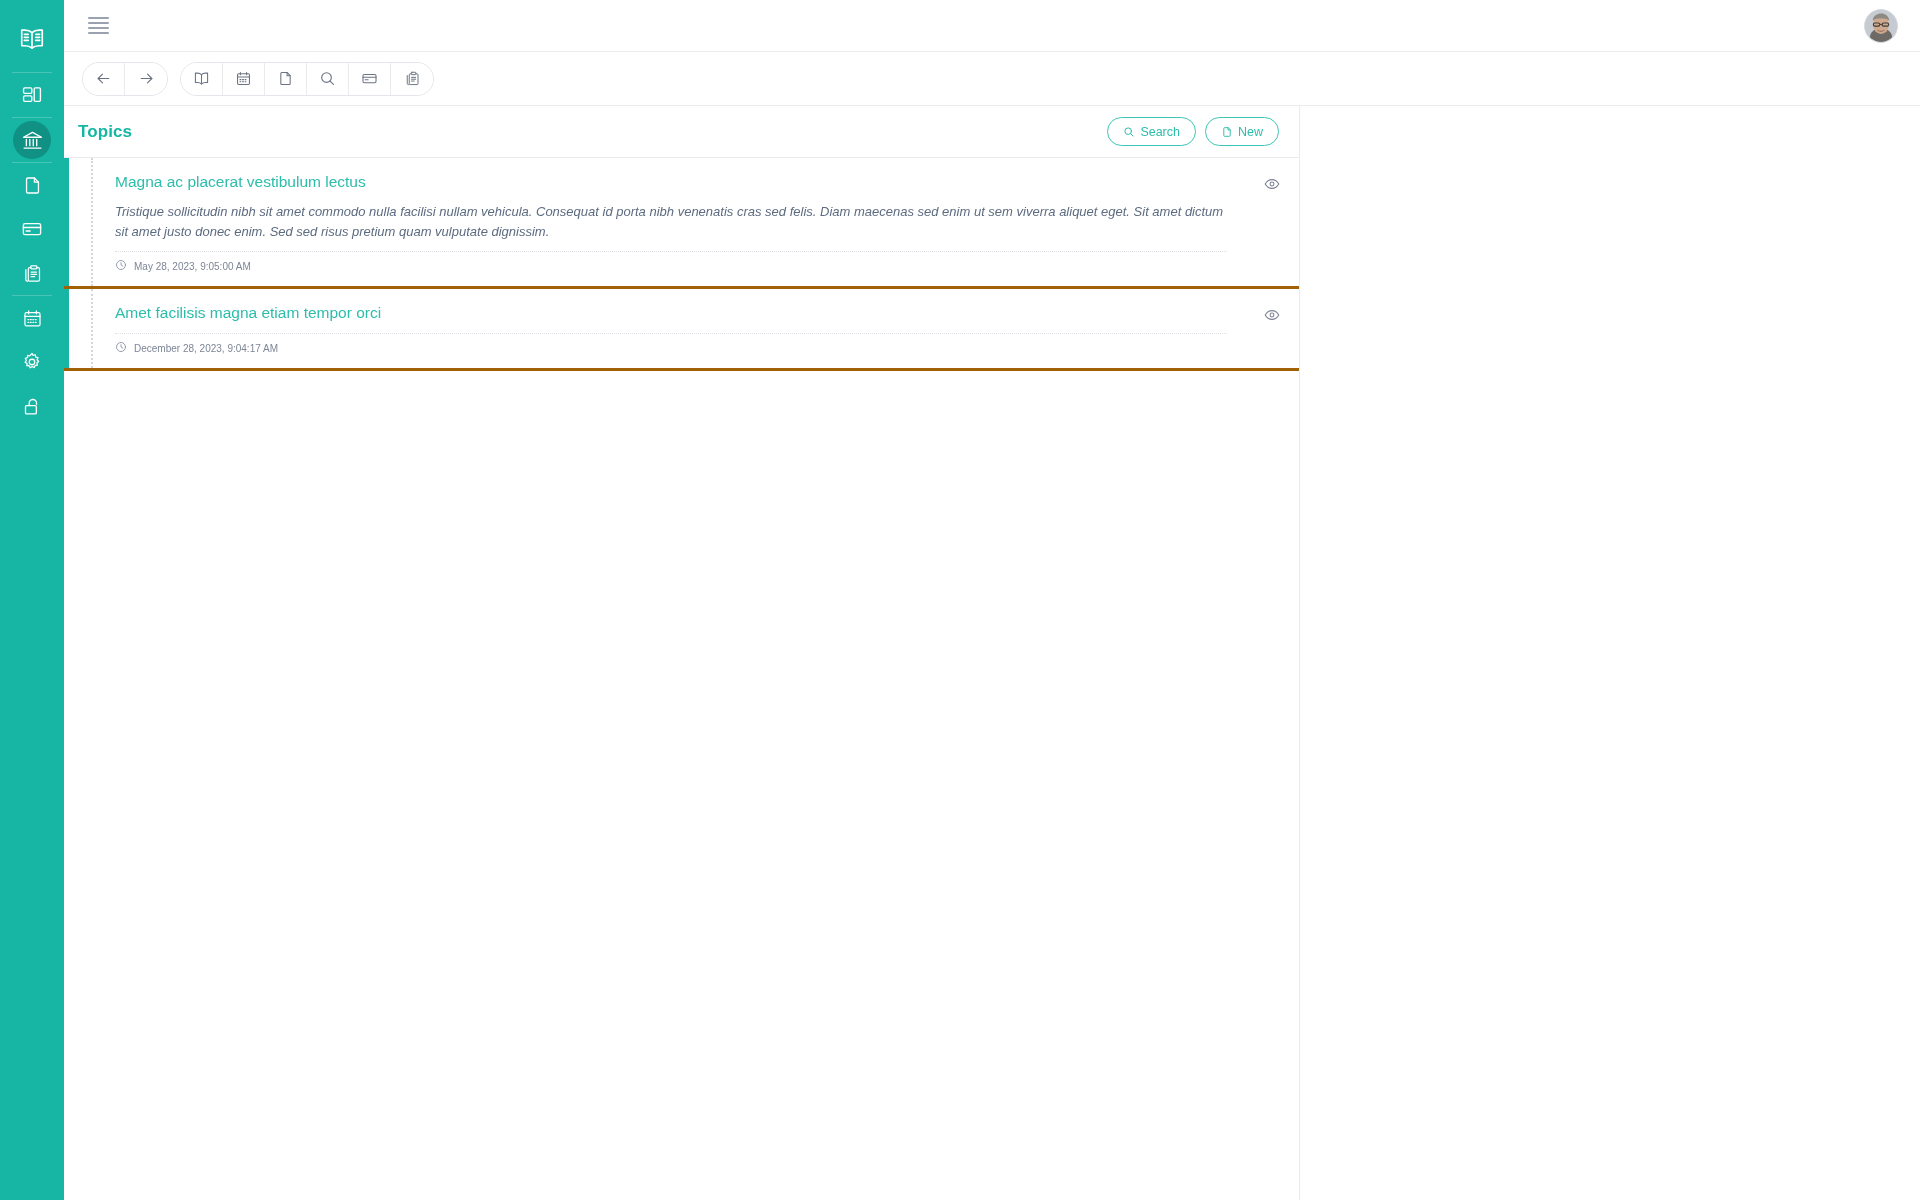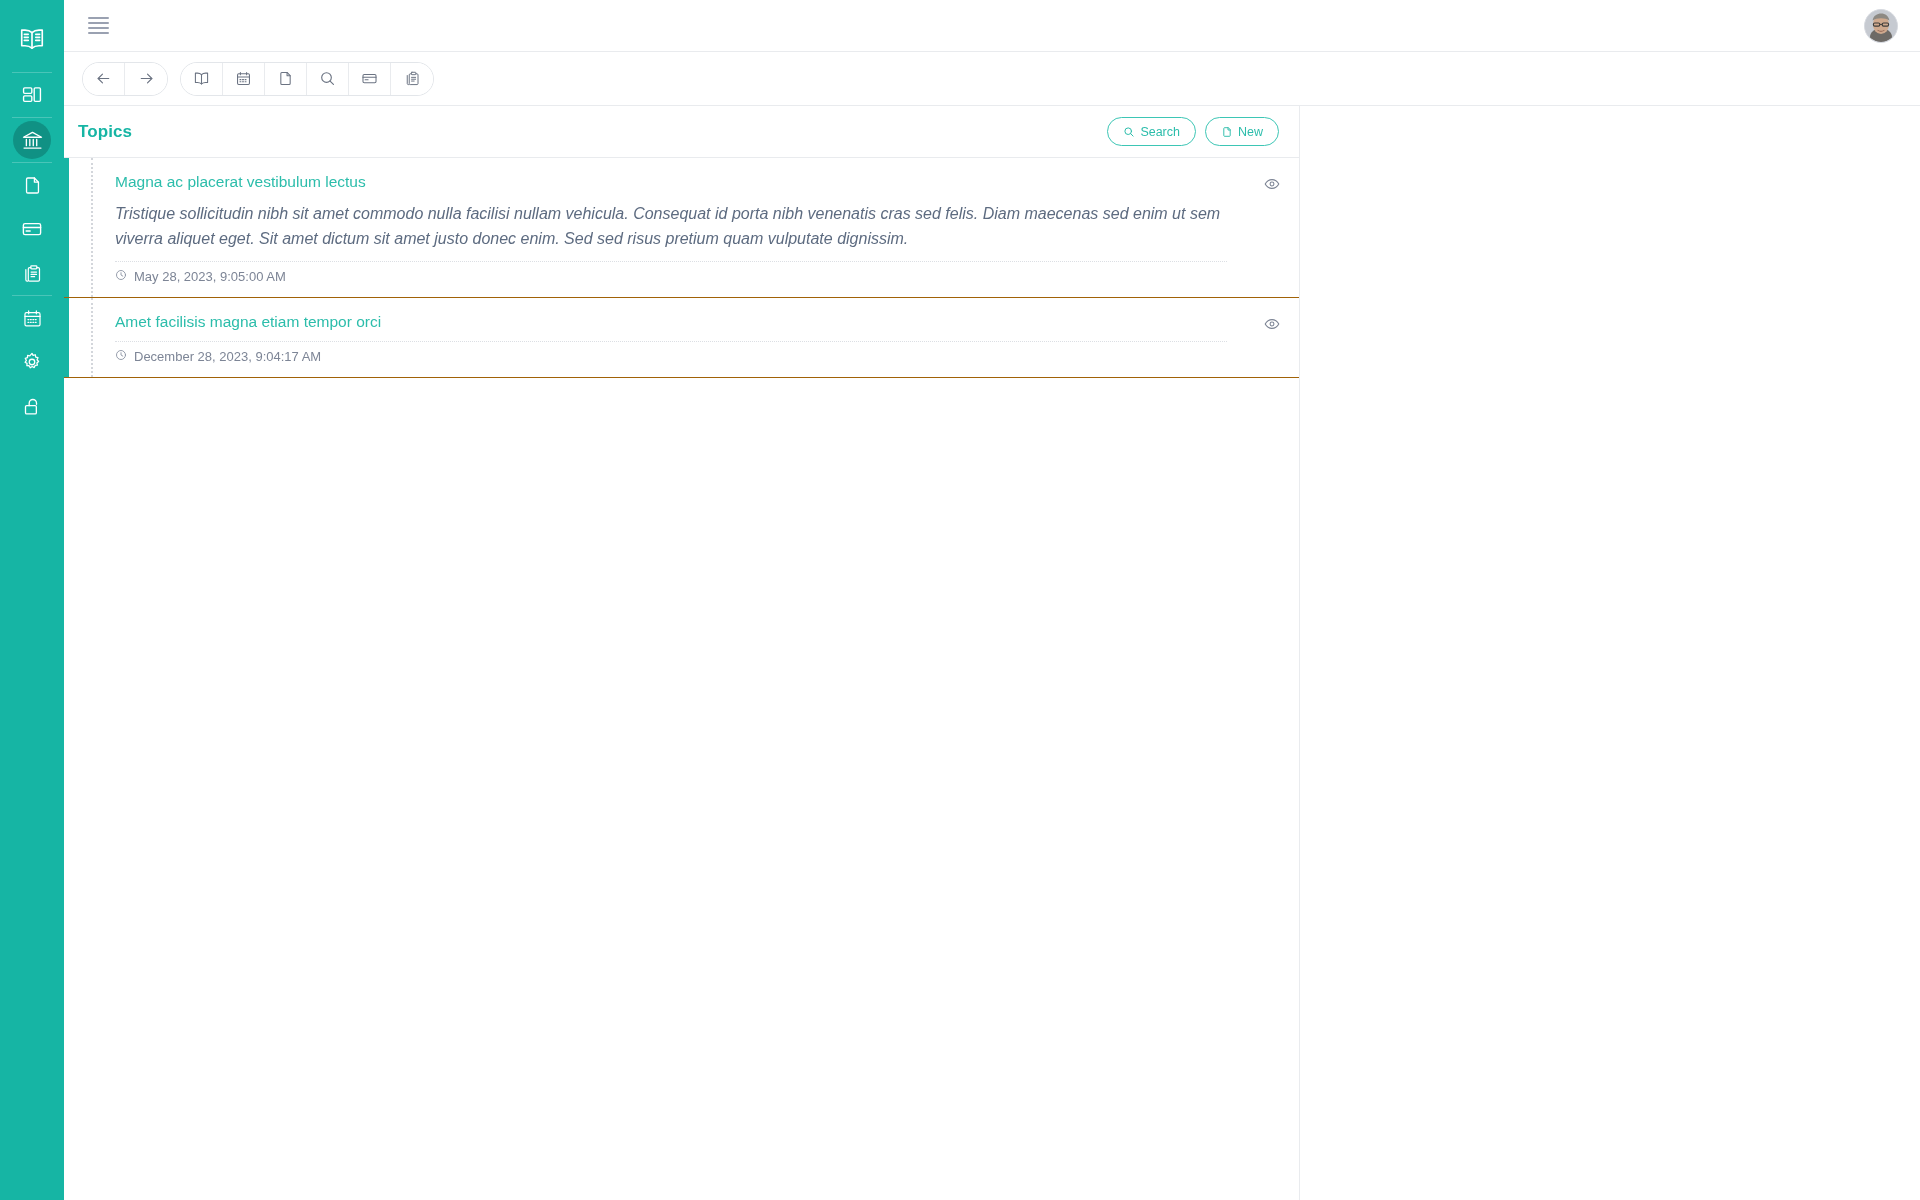--- a/index.html
+++ b/index.html
@@ -169,21 +169,21 @@
     gap: 5px;
     padding: 9px 15px;
     cursor: pointer;
     margin-left: 9px;
     white-space: nowrap;
   }
   .pillbtn svg { display:block; }
 
   
   .card {
-    border-bottom: 1px solid #a16207;
+    border-bottom: 3px solid #a16207;
     display: flex;
     background: #fff;
     position: relative;
   }
   .card-accent {
     width: 5px;
     flex: 0 0 5px;
     background: #16b5a4;
   }
   .card-dotline {
@@ -198,35 +198,35 @@
   }
   .card-title {
     color: #2cbdab;
     font-size: 15.5px;
     line-height: 1.35;
     cursor: pointer;
     margin-bottom: 9px;
   }
   .card-text {
     font-style: italic;
-    font-size: 16px;
+    font-size: 13px;
     line-height: 1.55;
     color: #5d6b80;
     margin: 0 0 9px 0;
   }
   .card-divider {
     border-top: 1px dotted #dcdfe4;
     margin: 0 0 7px 0;
     height: 0;
   }
   .card-meta {
     display: flex;
     align-items: center;
     gap: 7px;
-    font-size: 13px;
+    font-size: 10px;
     color: #7d8596;
     padding-bottom: 3px;
   }
   .card-right {
     flex: 0 0 54px;
     padding: 18px 0 0 0;
     display: flex;
     justify-content: center;
     align-items: flex-start;
   }

